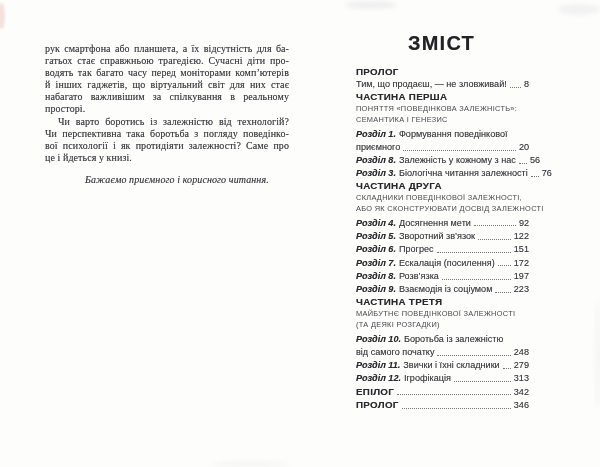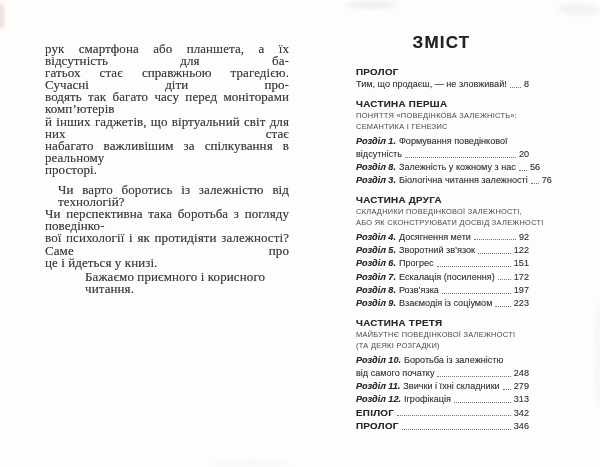--- a/index.html
+++ b/index.html
@@ -5,35 +5,35 @@
   html,body { margin:0; padding:0; background:#e9e9e7; }
   .spread {
     position:relative; width:600px; height:467px;
     background:#fdfdfc; overflow:hidden;
     font-family:"Liberation Sans", "DejaVu Sans", sans-serif;
   }
   
   .preface {
     position:absolute; left:45px; top:43px; width:244px;
     font-family:"Liberation Serif", "DejaVu Serif", serif;
-    font-size:13px; line-height:12.1px; color:#3c3b41;
+    font-size:10px; line-height:12.1px; color:#3c3b41;
     text-shadow:0 0 .4px rgba(60,59,65,.55);
     letter-spacing:.08px;
   }
   .pline { text-align:justify; text-align-last:justify; white-space:normal; }
   .pline.last { text-align-last:left; }
-  .pline.ind { padding-left:13px;margin-top:8px; }
+  .pline.ind { padding-left:13px; }
   .closing {
-    margin-top:2px; padding-left:40px; 
+    margin-top:10px; padding-left:40px; font-style:italic;
     text-align:left; letter-spacing:.1px;
   }
   
   .toc-title {
     position:absolute; left:355px; top:34px; width:173px; margin:0;
-    text-align:center; font-size:17px; line-height:18px; font-weight:700;
+    text-align:center; font-size:20px; line-height:18px; font-weight:700;
     letter-spacing:1.2px; color:#232227;
     text-shadow:0 0 .4px rgba(35,34,39,.5);
   }
   .toc-col { position:absolute; left:356px; top:66px; width:173px; color:#39383e; }
   .part-heading {
     font-weight:700; font-size:9.8px; line-height:12.2px;
     letter-spacing:.3px; color:#29282d;
     text-shadow:0 0 .35px rgba(41,40,45,.5);
   }
   .subtitle {
@@ -47,21 +47,21 @@
   }
   .entry + .entry, .entry + .entry2 { margin-top:1px; }
   .chnum { font-weight:700; margin-right:3px; color:#29282d;font-style:italic; }
   .etxt { color:#39383e; }
   .leader {
     flex:1; min-width:8px; margin:0 3px;
     border-bottom:1.4px dotted #77757a;
     align-self:flex-end; margin-bottom:2.6px;
   }
   .pnum { color:#39383e; }
-  .mt-section { margin-top:7px; }
+  .mt-section { }
   .mt-chapters { margin-top:2px; }
   
   .smudge { position:absolute; border-radius:50%; filter:blur(2px); pointer-events:none; }
   .sm1 { left:345px; top:1px;  width:52px; height:8px;  background:rgba(120,120,126,.10); }
   .sm2 { left:558px; top:4px;  width:42px; height:11px; background:rgba(120,120,126,.08); }
   .sm3 { left:-2px;  top:3px;  width:7px;  height:26px; background:rgba(197,74,62,.16); filter:blur(1px); }
   .sm4 { left:595px; top:300px;width:6px;  height:110px;background:rgba(120,120,126,.05); }
   .sm5 { left:210px; top:461px;width:80px; height:6px;  background:rgba(120,120,126,.05); }
 </style>
 </head>
@@ -95,21 +95,21 @@
     </div>
 
     <div class="part-heading mt-section">ЧАСТИНА ПЕРША</div>
     <div class="subtitle">ПОНЯТТЯ «ПОВЕДІНКОВА ЗАЛЕЖНІСТЬ»:</div>
     <div class="subtitle">СЕМАНТИКА І ГЕНЕЗИС</div>
     <div class="entry mt-chapters">
       <span class="chnum">Розділ 1.</span>
       <span class="etxt">Формування поведінкової</span>
     </div>
     <div class="entry">
-      <span class="etxt">відсутність</span>
+      <span class="etxt">приємного</span>
       <span class="leader"></span>
       <span class="pnum">20</span>
     </div>
     <div class="entry">
       <span class="chnum">Розділ 8.</span>
       <span class="etxt">Залежність у кожному з нас</span>
       <span class="leader"></span>
       <span class="pnum">56</span>
     </div>
     <div class="entry">

